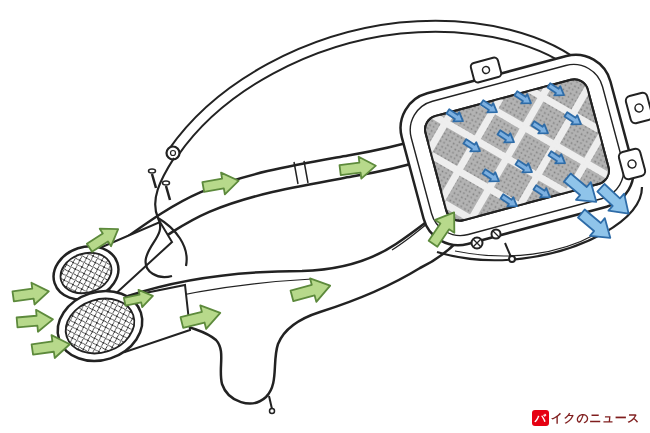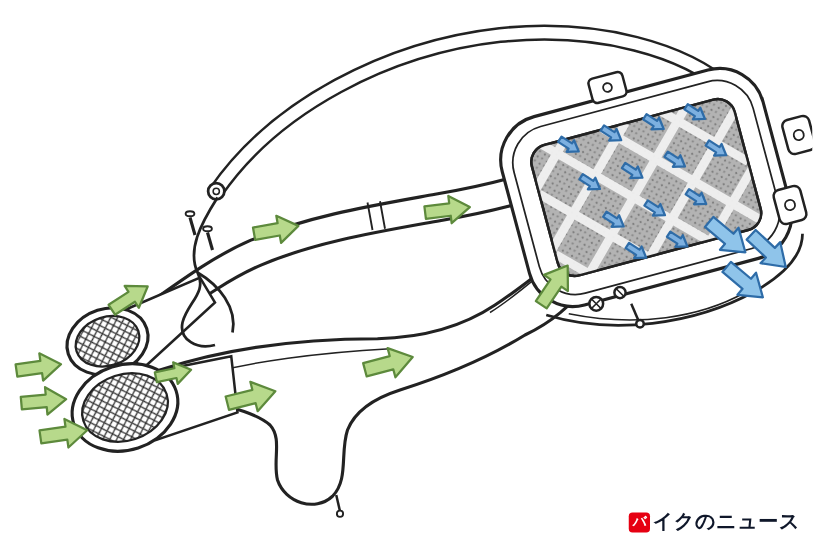--- a/index.html
+++ b/index.html
@@ -3,21 +3,21 @@
 <meta charset="utf-8">
 <style>
   html,body{margin:0;padding:0;background:#fff;}
   .stage{width:650px;height:433px;position:relative;background:#ffffff;overflow:hidden;
          font-family:"Liberation Sans",sans-serif;}
   .stage svg{position:absolute;left:0;top:0;}
   .watermark{position:absolute;right:10px;bottom:7px;display:flex;align-items:center;gap:2px;
              font-weight:bold;user-select:none;}
   .wm-badge{background:#e60012;color:#ffffff;font-size:11px;width:17px;height:16px;border-radius:3px;
             display:flex;align-items:center;justify-content:center;line-height:1;}
-  .wm-text{color:#0f172a;font-size:16px;letter-spacing:.5px;line-height:1;}
+  .wm-text{color:#7f1d1d;font-size:12px;letter-spacing:.5px;line-height:1;}
 </style>
 </head>
 <body>
 
 <div class="stage">
 
   <svg width="650" height="433" viewBox="0 0 650 433">
     <defs>
       <pattern id="mesh" width="7" height="7" patternUnits="userSpaceOnUse">
         <rect width="7" height="7" fill="#ffffff"></rect>

